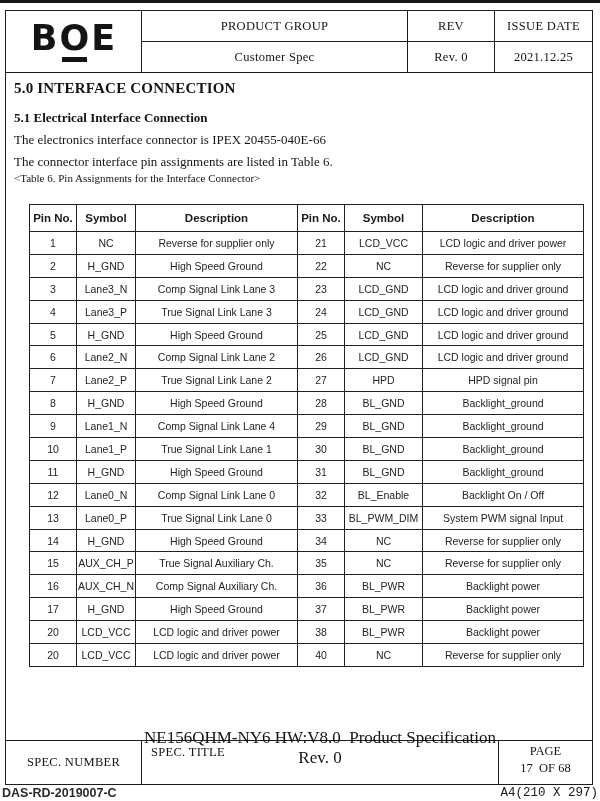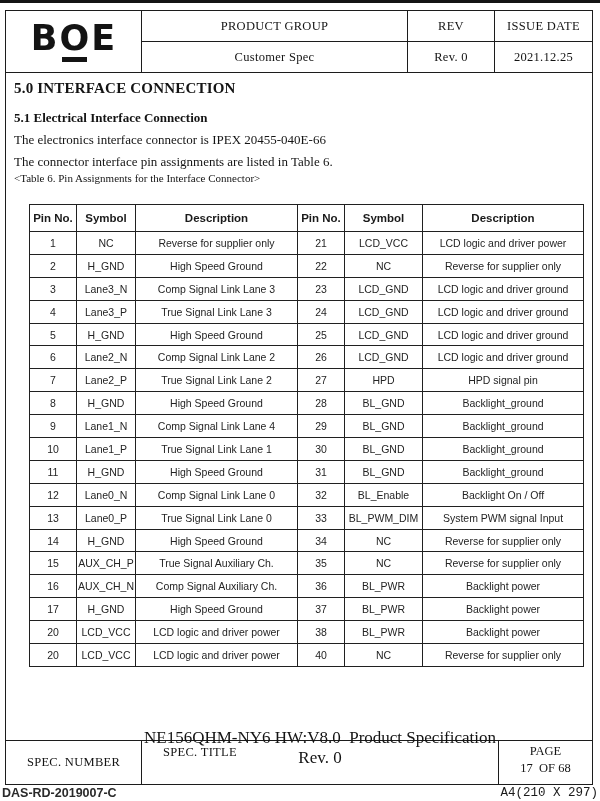--- a/index.html
+++ b/index.html
@@ -53,21 +53,21 @@
   .pin-table th { font-size:11.5px; font-weight:700; height:27px; color:#1a1a1a; }
   .pin-table td { font-size:10.5px; height:22.9px; color:#242424; }
 
   
   .ftr {
     flex:0 0 44px; height:44px; border-top:1.6px solid #1c1c1c;
     display:grid; grid-template-columns:136px 1fr 93px; font-size:12.5px;
   }
   .ftr-c1 { border-right:1.4px solid #1c1c1c; display:flex; align-items:center; justify-content:center; letter-spacing:0.3px; }
   .ftr-c2 { border-right:1.4px solid #1c1c1c; position:relative; }
-  .ftr-title-label { position:absolute; top:4px; left:21px; letter-spacing:0.3px; }
+  .ftr-title-label { position:absolute; top:4px; left:9px; letter-spacing:0.3px; }
   .ftr-title-value { position:absolute; bottom:16px; left:0; width:100%; text-align:center; font-size:17px; }
   .ftr-c3 { display:flex; flex-direction:column; align-items:center; justify-content:flex-start; padding-top:3px; }
   .ftr-page-value { margin-top:2px; }
 
   
   .bottom-line {
     position:absolute; top:786px; left:0; width:600px; padding:0 2px;
     display:flex; justify-content:space-between; align-items:flex-start;
   }
   .doc-number { font-family:"Liberation Sans", sans-serif; font-size:12.5px; color:#2a2a2a;font-weight:bold; }

